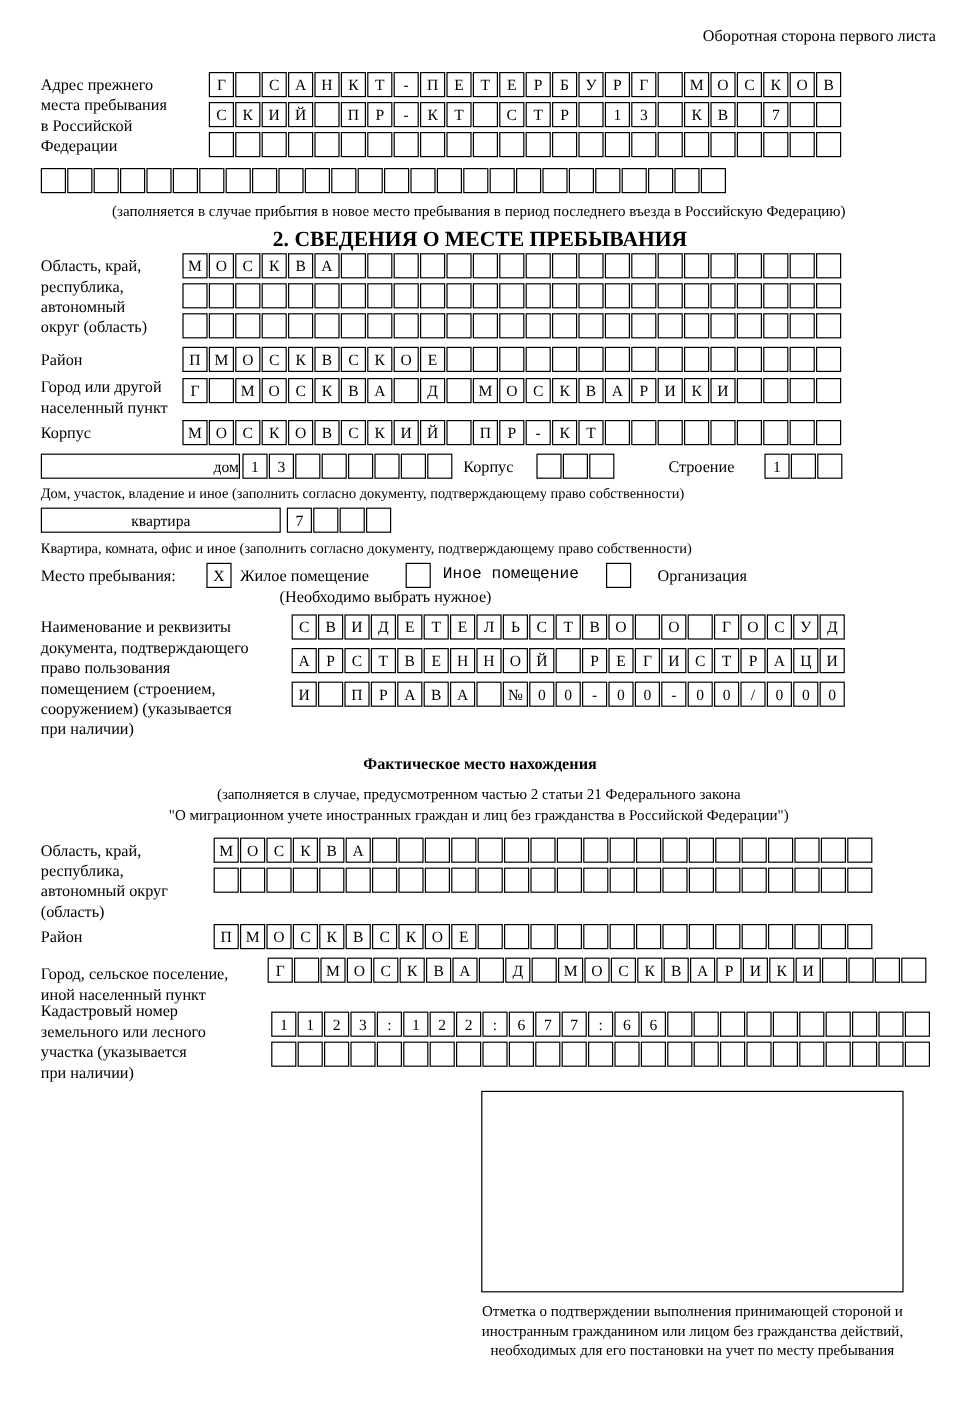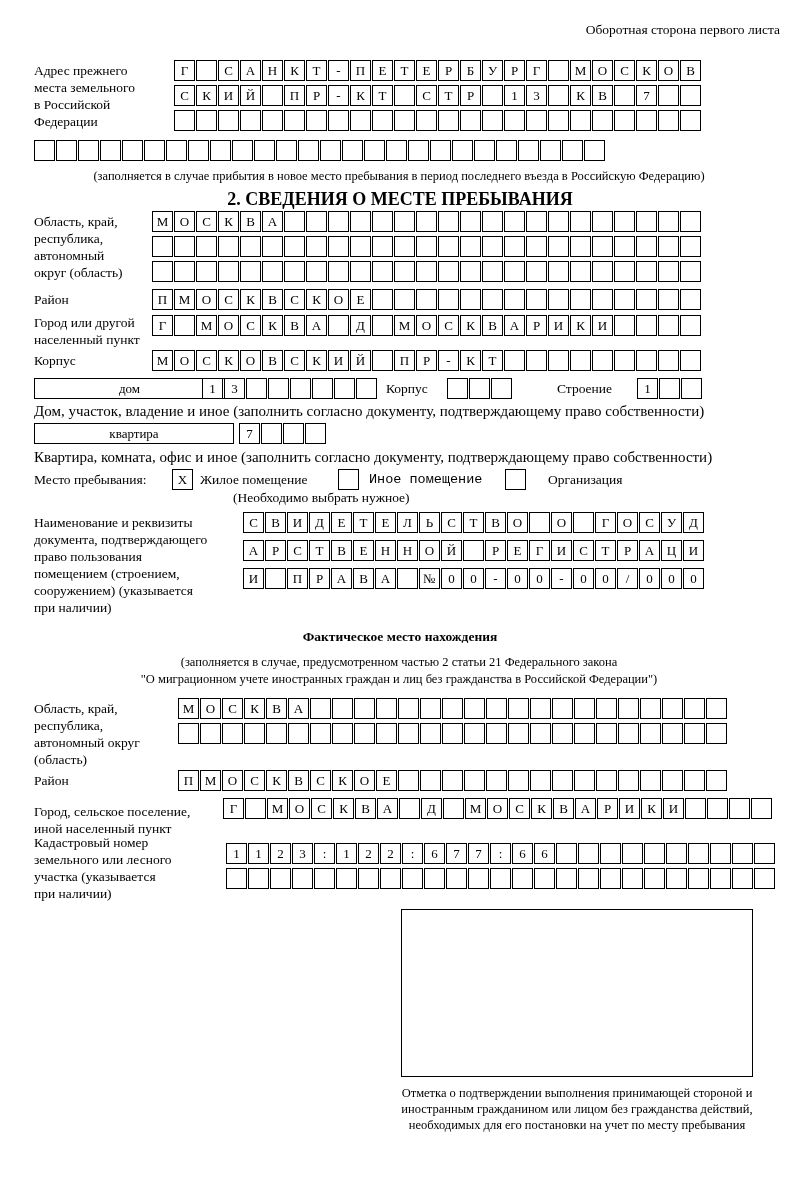--- a/index.html
+++ b/index.html
@@ -27,21 +27,21 @@
     right: 44px;
     font-size: 13.5px;
   }
   .lbl {
     position: absolute;
     font-size: 13.5px;
     line-height: 17px;
     white-space: pre-line;
   }
   .lbl.small {
-    font-size: 15px;
+    font-size: 12px;
   }
   .center {
     position: absolute;
     text-align: center;
     font-size: 13px;
     line-height: 16px;
   }
   .bold {
     font-weight: bold;
   }
@@ -96,21 +96,21 @@
   }
 </style>
 </head>
 <body>
 
 <div class="page">
 
   <div class="hdr-right">Оборотная сторона первого листа</div>
 
   <div class="lbl" style="left:34px; top:62px; width:140px;">Адрес прежнего
-места земельного
+места пребывания
 в Российской
 Федерации</div>
 
   <div class="cellrow" id="prev-row-0" style="left:174px; top:60px;">
       <div class="cell">Г</div>
       <div class="cell blank"></div>
       <div class="cell">С</div>
       <div class="cell">А</div>
       <div class="cell">Н</div>
       <div class="cell">К</div>
@@ -385,21 +385,21 @@
       <div class="cell blank"></div>
       <div class="cell blank"></div>
       <div class="cell blank"></div>
       <div class="cell blank"></div>
       <div class="cell blank"></div>
       <div class="cell blank"></div>
       <div class="cell blank"></div>
       <div class="cell blank"></div>
     </div>
 
-  <div class="wbox" style="left:34px; top:378px; width:191px;">дом</div>
+  <div class="wbox" style="left:34px; top:378px; width:166px;text-align:right;">дом</div>
   <div class="cellrow" id="s2-house" style="left:202px; top:378px;">
       <div class="cell">1</div>
       <div class="cell">3</div>
       <div class="cell blank"></div>
       <div class="cell blank"></div>
       <div class="cell blank"></div>
       <div class="cell blank"></div>
       <div class="cell blank"></div>
       <div class="cell blank"></div>
     </div>

